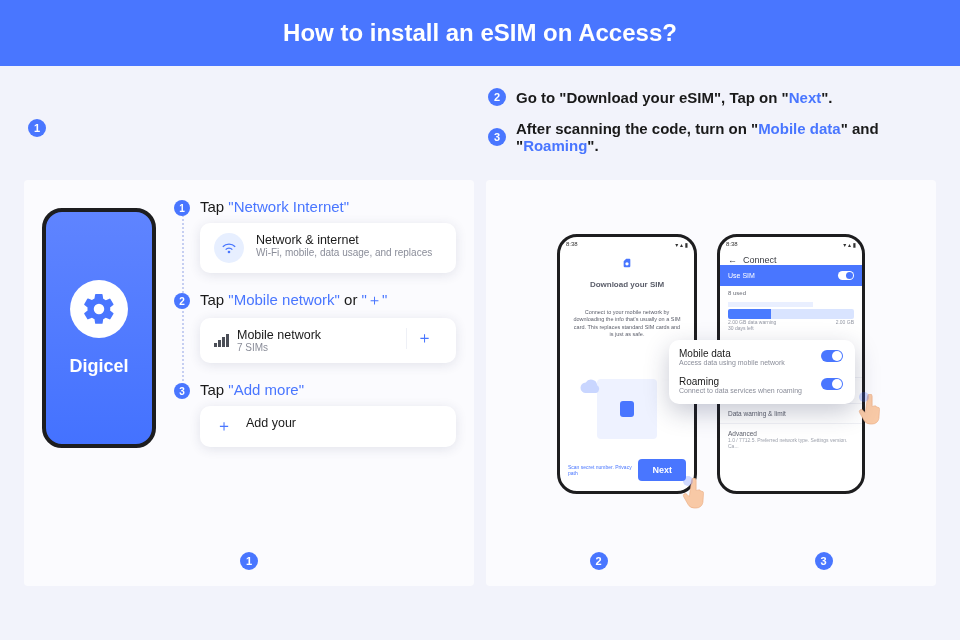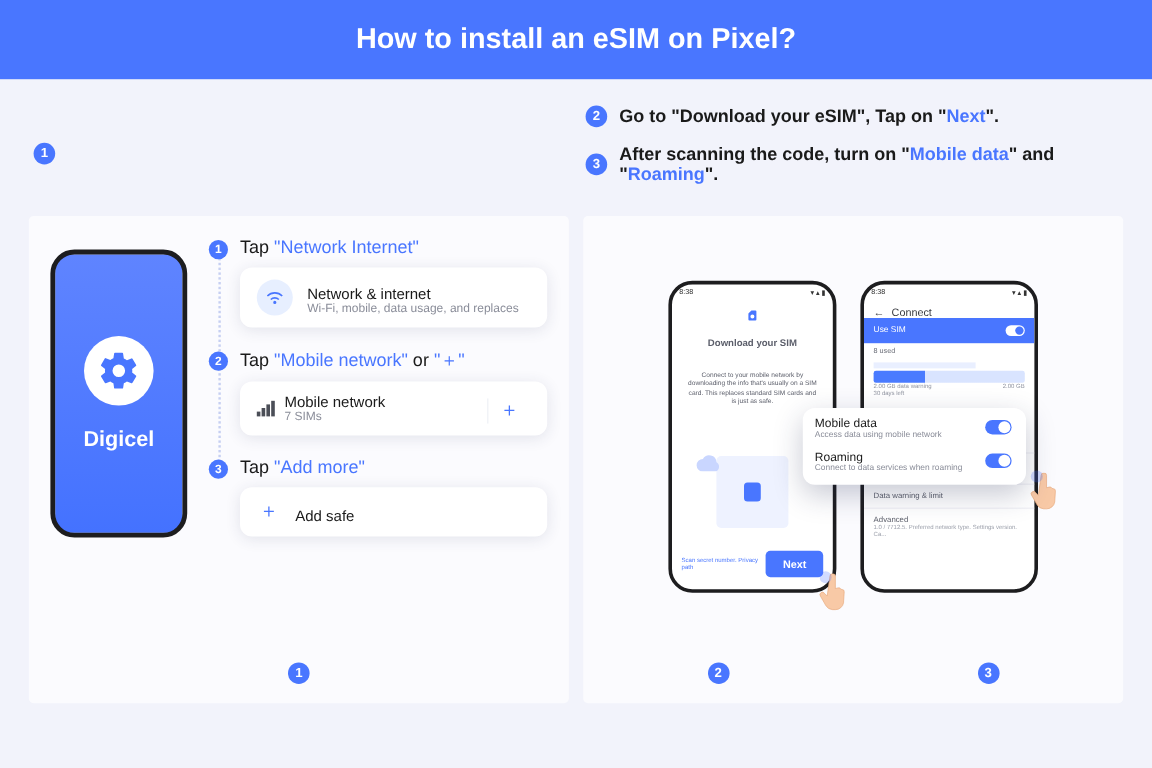--- a/index.html
+++ b/index.html
@@ -26,21 +26,21 @@
   .panL{display:flex;gap:18px}
   .phoneFrame{width:114px;height:240px;border:4px solid #1d1d1f;border-radius:20px;background:linear-gradient(180deg,#5f84ff 0,#4472ff 100%);display:flex;flex-direction:column;align-items:center;justify-content:center;color:#fff;flex:0 0 114px;margin-top:10px}
   .gear{width:58px;height:58px;border-radius:50%;background:#fff;display:flex;align-items:center;justify-content:center;margin-bottom:18px}
   .gear svg{width:36px;height:36px;fill:var(--brand)}
   .phoneFrame .lbl{font-weight:700;font-size:18px}
   .steps{flex:1;position:relative}
   .steps::before{content:"";position:absolute;left:8px;top:10px;bottom:80px;border-left:2px dotted #c6cff2}
   .step{position:relative;padding-left:26px;margin-bottom:18px}
   .step .num{position:absolute;left:0;top:2px}
   .step .t{font-size:15px;margin-bottom:8px}
-  .row{background:#fff;border-radius:10px;box-shadow:var(--rowshadow);padding:10px 14px;display:flex;align-items:flex-end;gap:12px}
+  .row{background:#fff;border-radius:10px;box-shadow:var(--rowshadow);padding:10px 14px;display:flex;align-items:flex-start;gap:12px}
   .row .ic{width:30px;height:30px;border-radius:50%;background:#e7efff;display:flex;align-items:center;justify-content:center;color:var(--brand);flex:0 0 30px}
   .row .txt .a{font-size:12.5px}
   .row .txt .b{font-size:10px;color:var(--mute)}
   .rowB{justify-content:space-between}
   .rowB .lefty{display:flex;gap:8px;align-items:center}
   .rowB .plus{color:var(--brand);font-size:16px;width:36px;text-align:center;border-left:1px solid #eef0f6}
   .rowC .plusNaked{color:var(--brand);font-size:16px;width:20px;text-align:center}
   .panR{display:flex;gap:20px;justify-content:center;align-items:flex-start;padding-top:36px}
   .mini{width:140px;height:260px;border:3px solid #1d1d1f;border-radius:20px;background:#fff;position:relative;overflow:hidden;font-size:7px;color:#5b5e6a}
   .mini.wide{width:148px}
@@ -74,21 +74,21 @@
   .footnumsL{justify-content:center}
   .clouds{position:absolute;left:18px;top:56%;width:26px;height:14px}
   .clouds svg{width:100%;height:100%;fill:#c9d6ff}
   .sigbars{display:flex;align-items:flex-end;gap:1px;height:12px}.sigbars i{width:3px;background:#4b4e57}.sigbars i:nth-child(1){height:4px}.sigbars i:nth-child(2){height:7px}.sigbars i:nth-child(3){height:10px}.sigbars i:nth-child(4){height:13px}
   .hdrback{font-size:9px;color:#3a3c42;padding:4px 8px 0;display:flex;align-items:center;gap:6px}
 </style>
 </head>
 <body>
 
 <div class="hero">
-  <span>How to install an eSIM on Pixel?</span>
+  <span>How to install an eSIM on Access?</span>
 </div>
 
 <div class="top">
   <div class="topL">
     <span class="num">1</span>
   </div>
   <div class="topR">
     <div class="line">
       <span class="num">2</span>
       <span>
@@ -153,21 +153,21 @@
             <div class="plus">＋</div>
           </div>
         </div>
 
         <div class="step">
           <span class="num nums">3</span>
           <div class="t"><span>Tap </span><span class="lnk">"Add more"</span></div>
           <div class="row rowC">
             <div class="plusNaked">＋</div>
             <div class="txt">
-                <div class="a">Add safe</div>
+                <div class="a">Add your</div>
               </div>
           </div>
         </div>
       </div>
     </div>
     <div class="footnums footnumsL">
       <span class="num">1</span>
     </div>
   </div>
 

